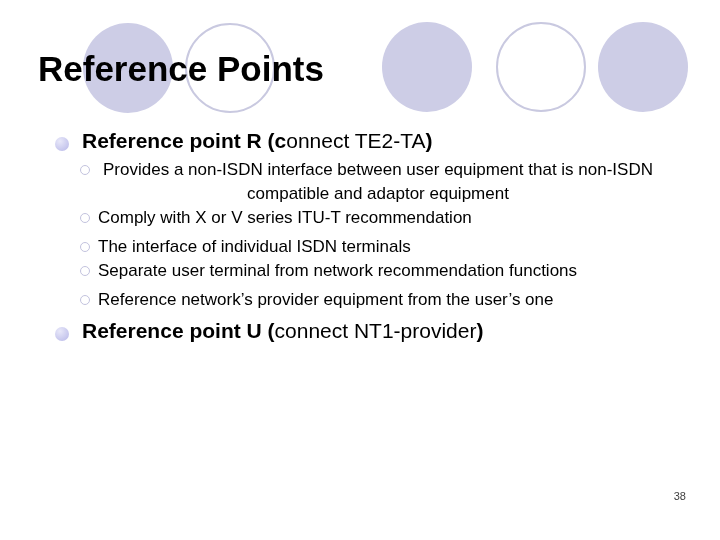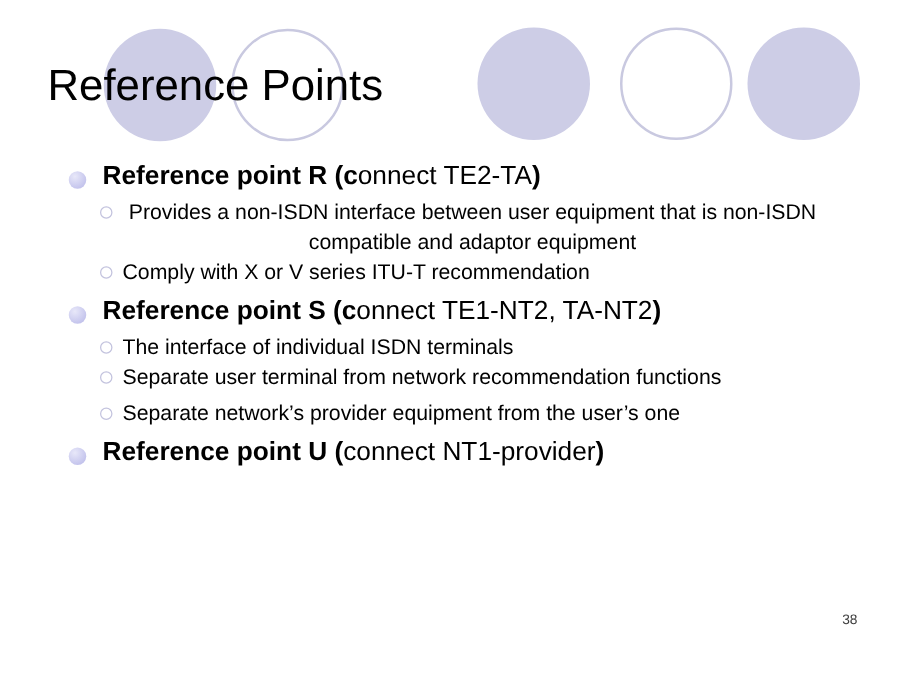--- a/index.html
+++ b/index.html
@@ -26,21 +26,21 @@
   .c1 { left: 83px;  top: 23px; }
   .c2 { left: 185px; top: 23px; }
   .c3 { left: 382px; top: 22px; }
   .c4 { left: 496px; top: 22px; }
   .c5 { left: 598px; top: 22px; }
 
   .title {
     position: absolute;
     left: 38px; top: 49px;
     font-size: 35px;
-    font-weight: normal;
+    font-weight: bold;
     margin: 0;
     white-space: nowrap;
     color: var(--text, #000);
   }
 
   .content {
     position: absolute;
     left: 50px; top: 127px;
     width: 635px;
   }
@@ -110,38 +110,34 @@
         <span class="bullet-l2"></span>
         <span class="text">Provides a non-ISDN interface between user equipment that is non-ISDN compatible and adaptor equipment</span>
       </div>
       <div class="sub">
         <span class="bullet-l2"></span>
         <span class="text">Comply with X or V series ITU-T recommendation</span>
       </div>
     </div>
 
     <div class="section">
-      <div class="heading">
-        <span class="bullet-l1"></span>
-        <span class="h-text"><span class="bold">Reference point S (c</span><span>onnect TE1-NT2, TA-NT2</span><span class="bold">)</span></span>
-      </div>
       <div class="sub">
         <span class="bullet-l2"></span>
         <span class="text">The interface of individual ISDN terminals</span>
       </div>
       <div class="sub">
         <span class="bullet-l2"></span>
         <span class="text">Separate user terminal from network recommendation functions</span>
       </div>
     </div>
 
     <div class="section">
       <div class="sub">
         <span class="bullet-l2"></span>
-        <span class="text">Separate network’s provider equipment from the user’s one</span>
+        <span class="text">Reference network’s provider equipment from the user’s one</span>
       </div>
     </div>
 
     <div class="section">
       <div class="heading">
         <span class="bullet-l1"></span>
         <span class="h-text"><span class="bold">Reference point U (</span><span>connect NT1-provider</span><span class="bold">)</span></span>
       </div>
     </div>
 

